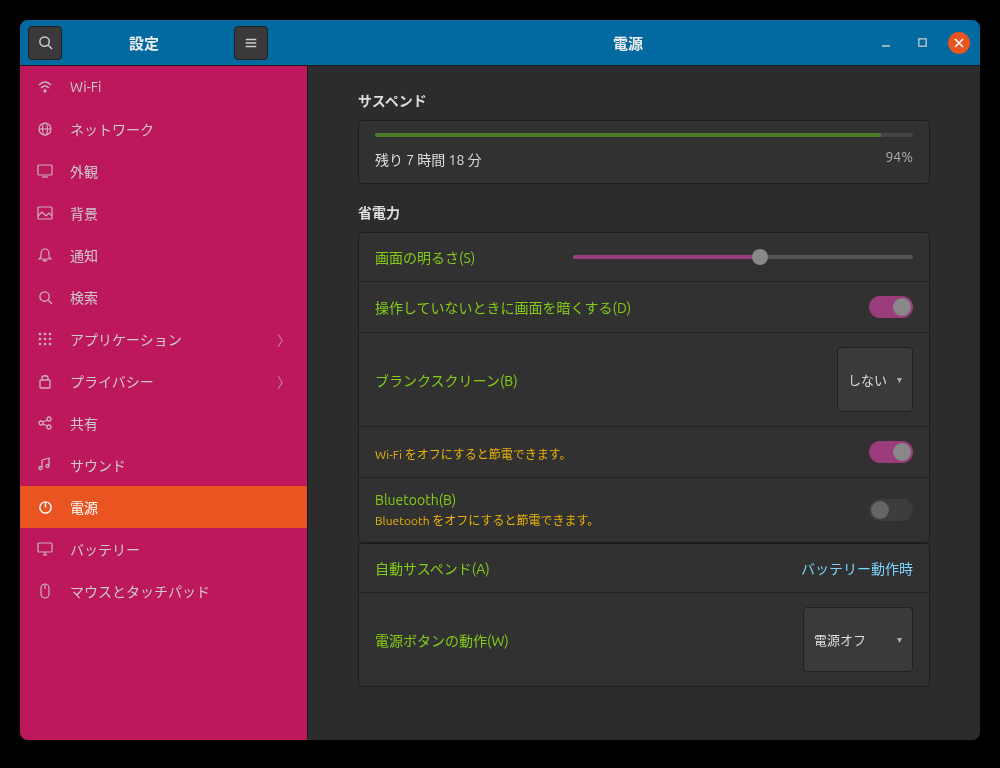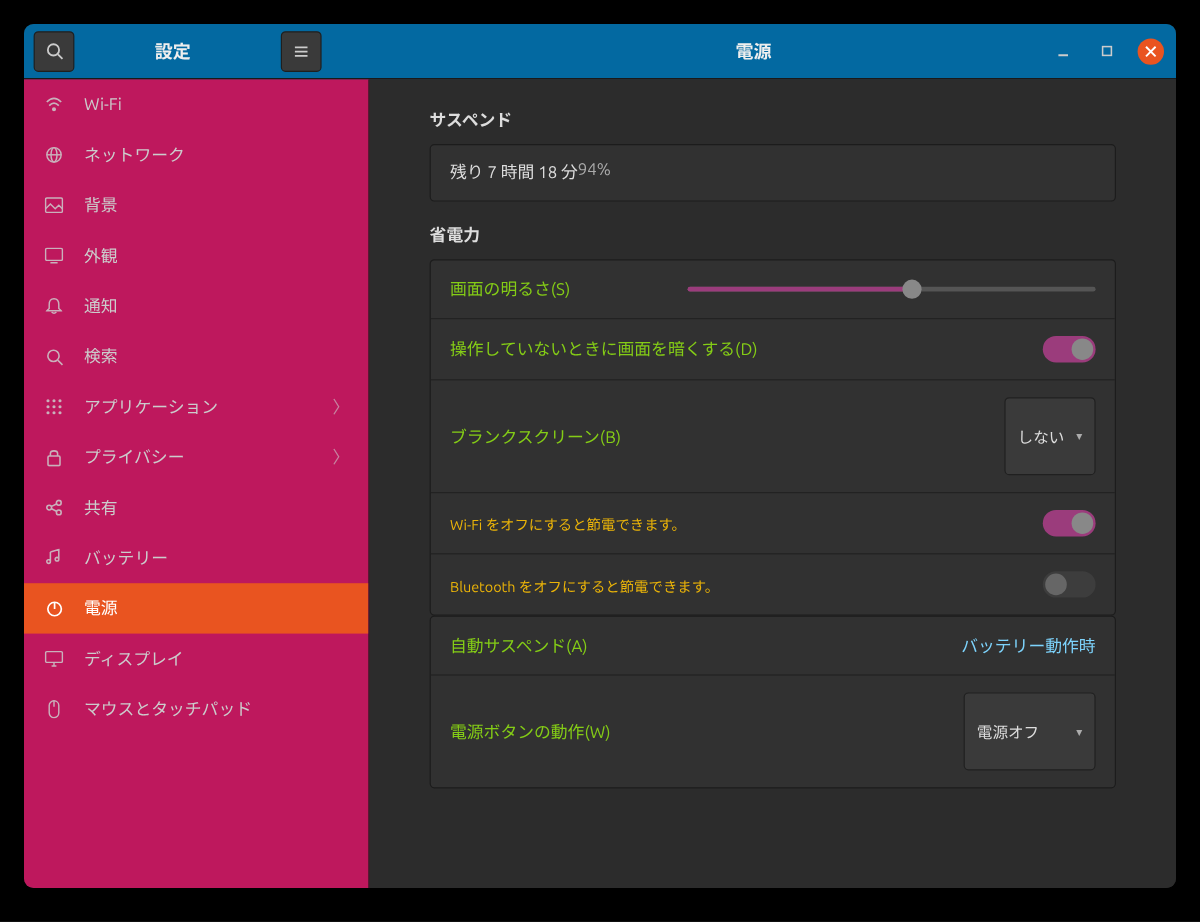--- a/index.html
+++ b/index.html
@@ -155,21 +155,21 @@
   padding: 14px 16px;
   border-bottom: 1px solid #222;
   display: flex;
   align-items: center;
 }
 .row:last-child { border-bottom: none; }
 .row-label { color: #84cc16; }
 .row-sub { color: #eab308; font-size: 12px; margin-top: 3px; }
 .row-left { flex: 1; }
 .row-right { display: flex; align-items: center; }
-.battery-row { flex-direction: row; align-items: stretch; padding: 12px 16px 14px; }
+.battery-row { flex-direction: column; align-items: stretch; padding: 12px 16px 14px; }
 .battery-bar {
   height: 4px;
   background: #444;
   border-radius: 2px;
   margin-bottom: 12px;
   position: relative;
   overflow: hidden;
 }
 .battery-fill {
   height: 100%;
@@ -308,34 +308,34 @@
               <circle cx="8" cy="8" r="6"></circle>
               <ellipse cx="8" cy="8" rx="2.5" ry="6"></ellipse>
               <line x1="2" y1="8" x2="14" y2="8"></line>
             </svg>
           </span>
         <span>ネットワーク</span>
       </div>
       <div class="sidebar-item">
         <span class="side-icon">
             <svg width="16" height="14" viewBox="0 0 16 14" fill="none" stroke="#ccc" stroke-width="1.2">
+              <rect x="1" y="1" width="14" height="10" rx="1"></rect>
+              <line x1="5" y1="13" x2="11" y2="13"></line>
+            </svg>
+          </span>
+        <span>外観</span>
+      </div>
+      <div class="sidebar-item">
+        <span class="side-icon">
+            <svg width="16" height="14" viewBox="0 0 16 14" fill="none" stroke="#ccc" stroke-width="1.2">
               <rect x="1" y="1" width="14" height="12" rx="1"></rect>
               <path d="M1 10 L5 6 L9 10 L12 7 L15 10"></path>
             </svg>
           </span>
         <span>背景</span>
-      </div>
-      <div class="sidebar-item">
-        <span class="side-icon">
-            <svg width="16" height="14" viewBox="0 0 16 14" fill="none" stroke="#ccc" stroke-width="1.2">
-              <rect x="1" y="1" width="14" height="10" rx="1"></rect>
-              <line x1="5" y1="13" x2="11" y2="13"></line>
-            </svg>
-          </span>
-        <span>外観</span>
       </div>
       <div class="sidebar-item">
         <span class="side-icon">
             <svg width="14" height="16" viewBox="0 0 14 16" fill="none" stroke="#ccc" stroke-width="1.2">
               <path d="M7 2 C4 2 3 4 3 7 L3 10 L1 12 L13 12 L11 10 L11 7 C11 4 10 2 7 2 Z"></path>
               <path d="M5 13 Q7 15 9 13"></path>
             </svg>
           </span>
         <span>通知</span>
       </div>
@@ -386,40 +386,40 @@
             </svg>
           </span>
         <span>共有</span>
       </div>
       <div class="sidebar-item">
         <span class="side-icon">
             <svg width="14" height="16" viewBox="0 0 14 16" fill="none" stroke="#ccc" stroke-width="1.3">
               <path d="M4 3 V11 M4 3 L11 1 V9 M4 11 C4 13 1 13 1 11 C1 9 4 9 4 11 M11 9 C11 11 8 11 8 9 C8 7 11 7 11 9"></path>
             </svg>
           </span>
-        <span>バッテリー</span>
+        <span>サウンド</span>
       </div>
       <div class="sidebar-item active">
         <span class="side-icon">
             <svg width="15" height="15" viewBox="0 0 16 16" fill="none" stroke="#fff" stroke-width="1.5">
               <circle cx="8" cy="8" r="6"></circle>
               <line x1="8" y1="2" x2="8" y2="8"></line>
             </svg>
           </span>
         <span>電源</span>
       </div>
       <div class="sidebar-item">
         <span class="side-icon">
             <svg width="16" height="14" viewBox="0 0 16 14" fill="none" stroke="#ccc" stroke-width="1.2">
               <rect x="1" y="1" width="14" height="9" rx="1"></rect>
               <line x1="6" y1="13" x2="10" y2="13"></line>
               <line x1="8" y1="10" x2="8" y2="13"></line>
             </svg>
           </span>
-        <span>ディスプレイ</span>
+        <span>バッテリー</span>
       </div>
       <div class="sidebar-item">
         <span class="side-icon">
             <svg width="12" height="16" viewBox="0 0 12 16" fill="none" stroke="#ccc" stroke-width="1.2">
               <rect x="2" y="1" width="8" height="14" rx="4"></rect>
               <line x1="6" y1="1" x2="6" y2="6"></line>
             </svg>
           </span>
         <span>マウスとタッチパッド</span>
       </div>
@@ -471,20 +471,21 @@
             <div class="row-sub">Wi-Fi をオフにすると節電できます。</div>
           </div>
           <div class="row-right">
             <div class="toggle on">
                 <div class="toggle-thumb"></div>
               </div>
           </div>
         </div>
         <div class="row">
           <div class="row-left">
+            <div class="row-label">Bluetooth(B)</div>
             <div class="row-sub">Bluetooth をオフにすると節電できます。</div>
           </div>
           <div class="row-right">
             <div class="toggle off">
                 <div class="toggle-thumb"></div>
               </div>
           </div>
         </div>
       </div>
 

